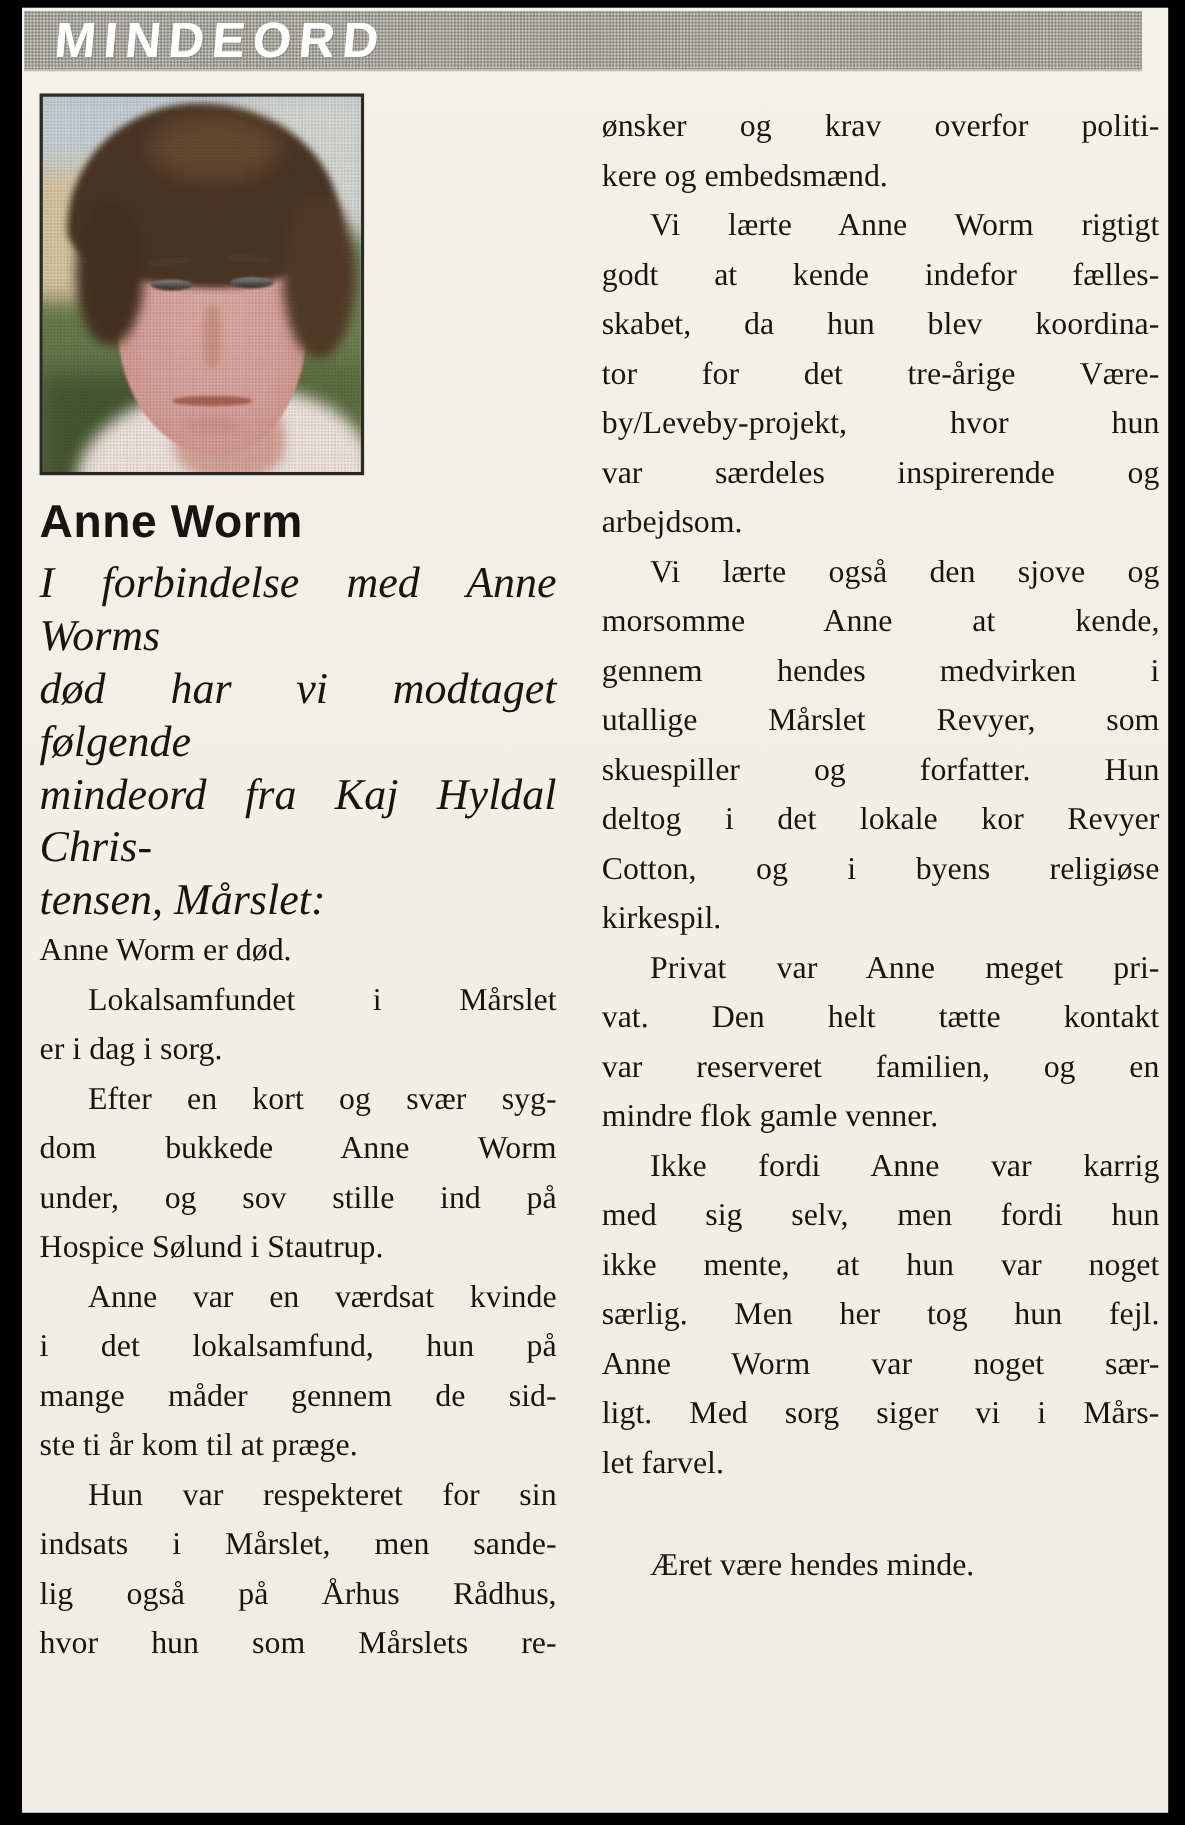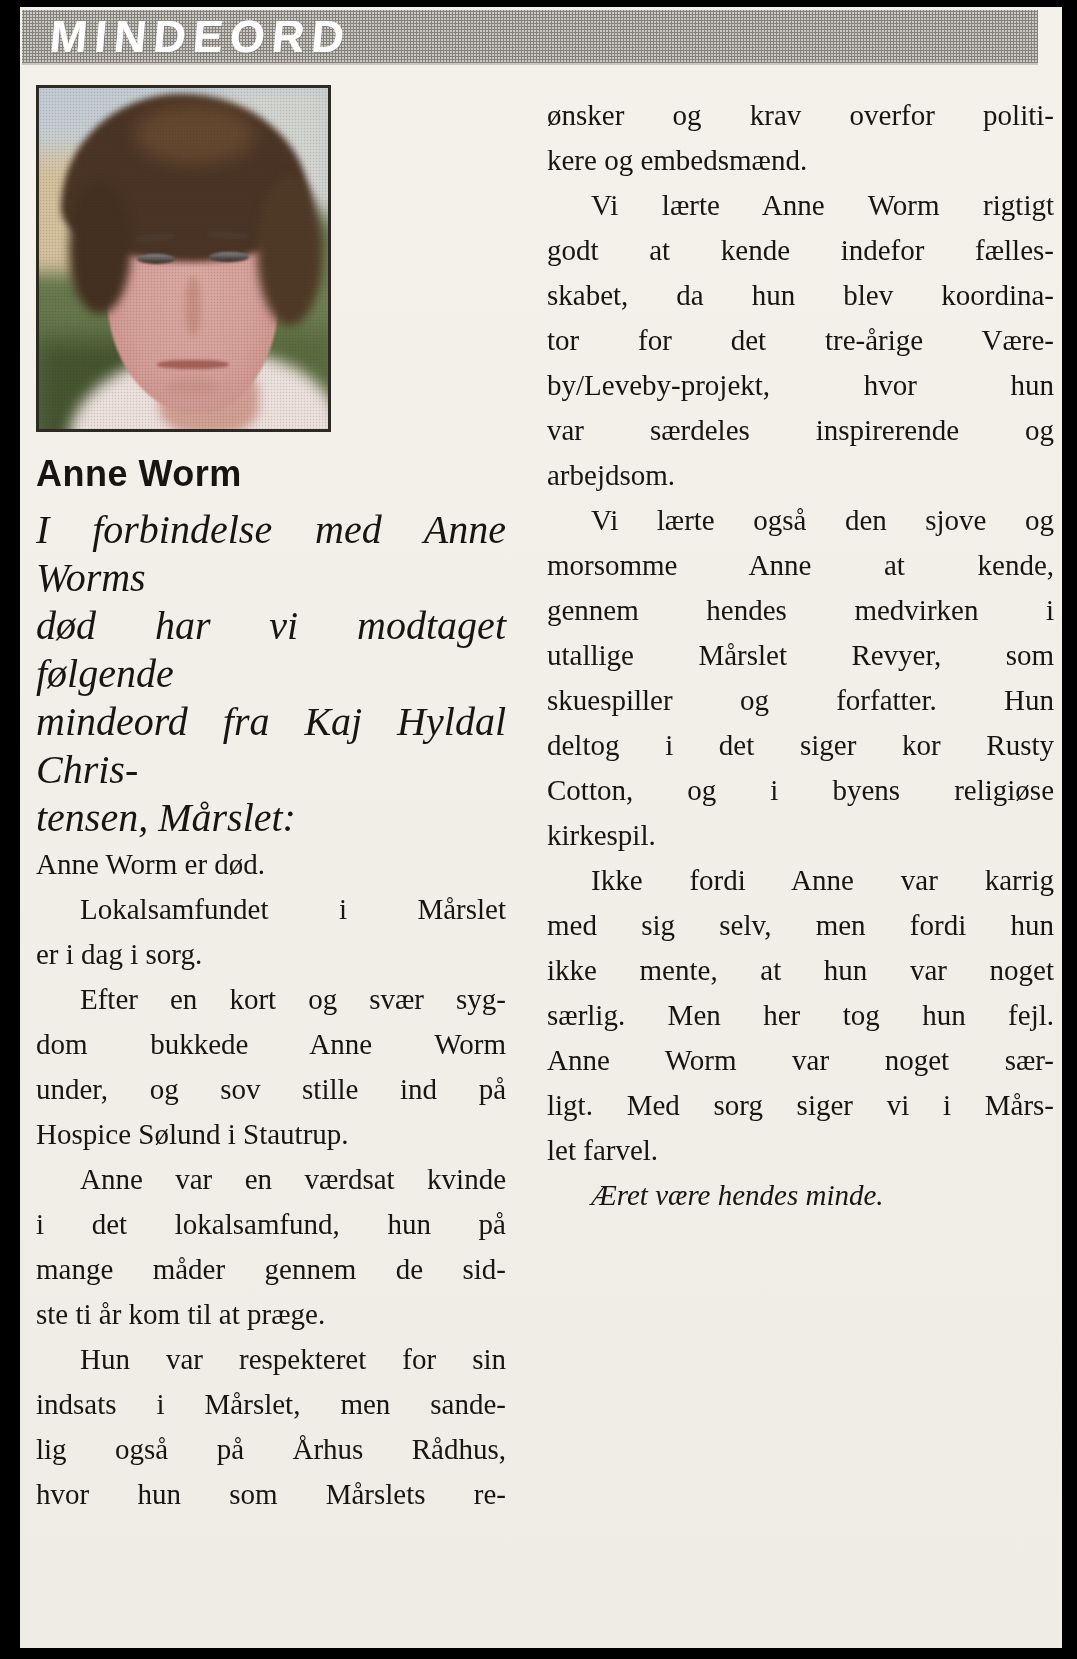--- a/index.html
+++ b/index.html
@@ -73,33 +73,33 @@
   .ph-mouth{left:118px;top:272px;width:72px;height:9px;background:#a56157;border-radius:45%;filter:blur(1.5px);}
   .ph-chin{left:126px;top:290px;width:56px;height:18px;background:#cb948a;border-radius:50%;filter:blur(4px);}
   .ph-dots{
     inset:0;
     background-image:radial-gradient(rgba(45,38,30,0.16) 0.8px, rgba(0,0,0,0) 1.05px);
     background-size:3px 3px;
   }
   
   .heading{
     font-family:"Liberation Sans", sans-serif;font-weight:700;
-    font-size:36px;line-height:52px;margin:16px 0 6px 0;color:var(--ink);
+    font-size:42px;line-height:52px;margin:16px 0 6px 0;color:var(--ink);
     letter-spacing:0.5px;
   }
   .text-flow{color:var(--ink);}
   .line{
     font-size:29px;line-height:45px;text-align:justify;text-align-last:justify;
     white-space:normal;color:var(--ink);
   }
   .line.last{text-align-last:left;}
   .line.indent{text-indent:44px;}
   .para{margin:0;}
   .para.intro .line{font-style:italic;font-size:40px;line-height:48px;}
-  .para.italic .line{font-style:italic;}
+  .para.italic .line{margin-top:48px;}
 </style>
 </head>
 <body>
 
 <div class="page">
 
   <div class="banner">
     <span class="banner-title">MINDEORD</span>
   </div>
 
@@ -181,23 +181,29 @@
           <div class="line">by/Leveby-projekt, hvor hun</div>
           <div class="line">var særdeles inspirerende og</div>
           <div class="line last">arbejdsom.</div>
         </div>
         <div class="para">
           <div class="line indent">Vi lærte også den sjove og</div>
           <div class="line">morsomme Anne at kende,</div>
           <div class="line">gennem hendes medvirken i</div>
           <div class="line">utallige Mårslet Revyer, som</div>
           <div class="line">skuespiller og forfatter. Hun</div>
-          <div class="line">deltog i det siger kor Rusty</div>
+          <div class="line">deltog i det lokale kor Revyer</div>
           <div class="line">Cotton, og i byens religiøse</div>
           <div class="line last">kirkespil.</div>
+        </div>
+        <div class="para">
+          <div class="line indent">Privat var Anne meget pri-</div>
+          <div class="line">vat. Den helt tætte kontakt</div>
+          <div class="line">var reserveret familien, og en</div>
+          <div class="line last">mindre flok gamle venner.</div>
         </div>
         <div class="para">
           <div class="line indent">Ikke fordi Anne var karrig</div>
           <div class="line">med sig selv, men fordi hun</div>
           <div class="line">ikke mente, at hun var noget</div>
           <div class="line">særlig. Men her tog hun fejl.</div>
           <div class="line">Anne Worm var noget sær-</div>
           <div class="line">ligt. Med sorg siger vi i Mårs-</div>
           <div class="line last">let farvel.</div>
         </div>

